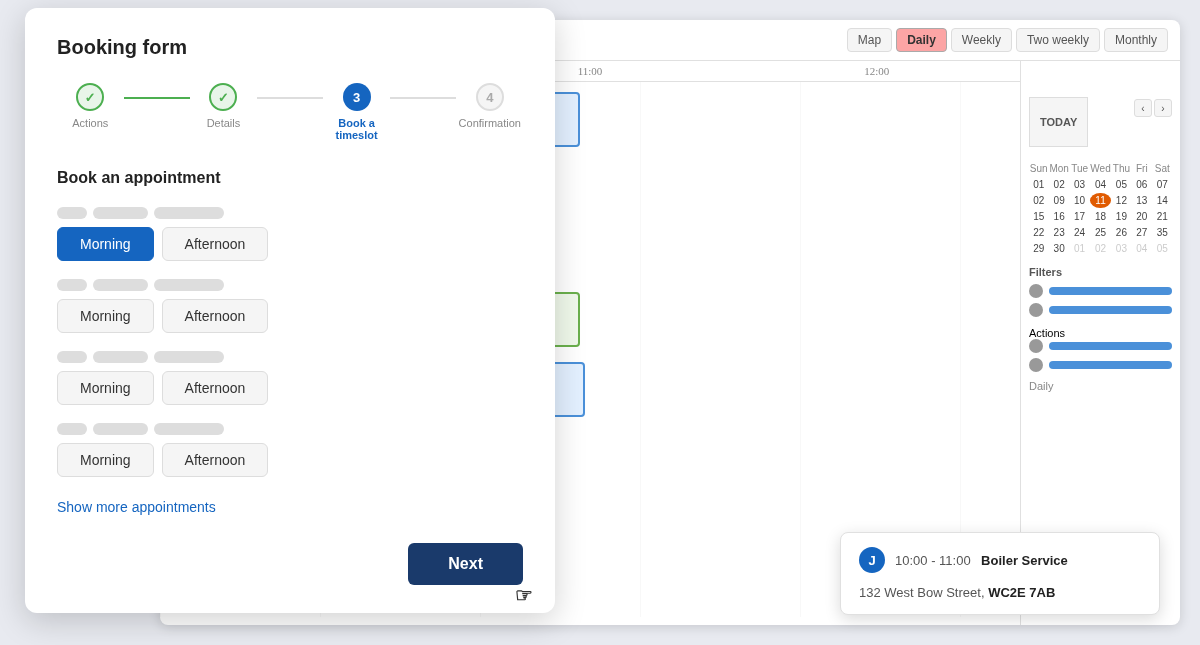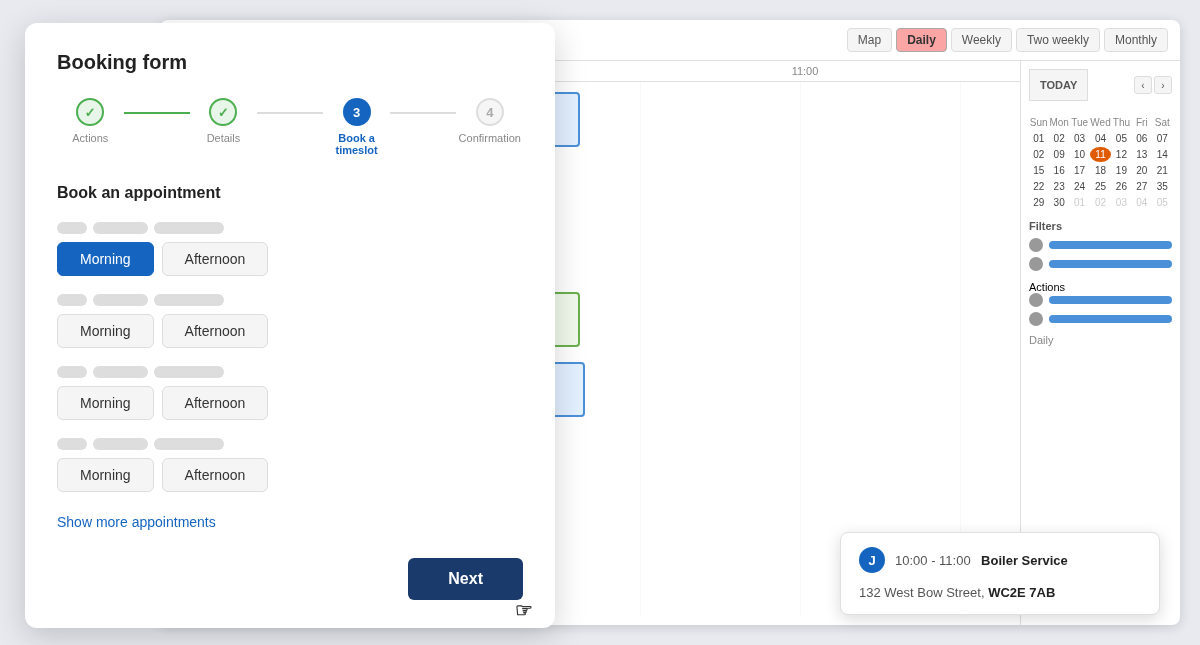--- a/index.html
+++ b/index.html
@@ -61,27 +61,28 @@
       width: 160px;
       border-left: 1px solid #e0e0e0;
       padding: 8px;
       font-size: 11px;
       flex-shrink: 0;
     }
     .cal-today-btn {
       background: #f5f5f5;
       border: 1px solid #ddd;
       border-radius: 0;
-      padding: 9px 10px;
+      padding: 18px 10px;
       font-size: 11px;
       font-weight: 600;
       color: #555;
       cursor: pointer;
       margin-bottom: 6px;
       display: inline-block;
+      margin-top: 28px;
     }
     .cal-nav-arrows {
       display: inline-flex;
       gap: 2px;
       margin-bottom: 6px;
     }
     .cal-nav-arrow {
       border: 1px solid #ddd;
       background: #f5f5f5;
       border-radius: 3px;
@@ -163,20 +164,21 @@
       height: 8px;
       border-radius: 4px;
       flex: 1;
     }
 
     
     .cal-main {
       flex: 1;
       overflow: hidden;
       position: relative;
+      font-family: Liberation Serif, serif;
     }
     .cal-time-header {
       display: flex;
       border-bottom: 1px solid #e0e0e0;
       font-size: 11px;
       color: #888;
       padding: 4px 0;
     }
     .cal-time-label {
       padding: 0 8px;
@@ -214,21 +216,21 @@
     }
     .cal-event .event-line {
       height: 6px;
       background: rgba(0,0,0,0.15);
       border-radius: 3px;
     }
 
     
     .booking-form {
       position: absolute;
-      top: 23px;
+      top: 8px;
       left: 25px;
       width: 530px;
       background: #fff;
       border-radius: 12px;
       box-shadow: 0 8px 32px rgba(0,0,0,0.18);
       padding: 28px 32px 28px 32px;
       z-index: 10;
     }
     .booking-title {
       font-size: 20px;
@@ -438,20 +440,21 @@
     <button class="cal-view-btn">Two weekly</button>
     <button class="cal-view-btn">Monthly</button>
   </div>
 
   <div class="cal-content">
 
     <div class="cal-main">
       <div class="cal-time-header">
         <div class="cal-time-label">10:00</div>
         <div class="cal-time-label">11:00</div>
+        <div class="cal-time-label">12:00</div>
       </div>
       <div class="cal-events-area">
 
         <div class="cal-event" style="top:10px; left:60px; width:170px; height:55px; background:#fff3e0; border:2px solid #f5a623;">
           <div class="event-time" style="color:#333; font-size:10px;">J 08:00 - 09:30 ✈</div>
           <div class="event-lines">
             <div class="event-line" style="background:#f5a62355; width:80%;"></div>
             <div class="event-line" style="background:#f5a62355; width:60%;"></div>
           </div>
         </div>

